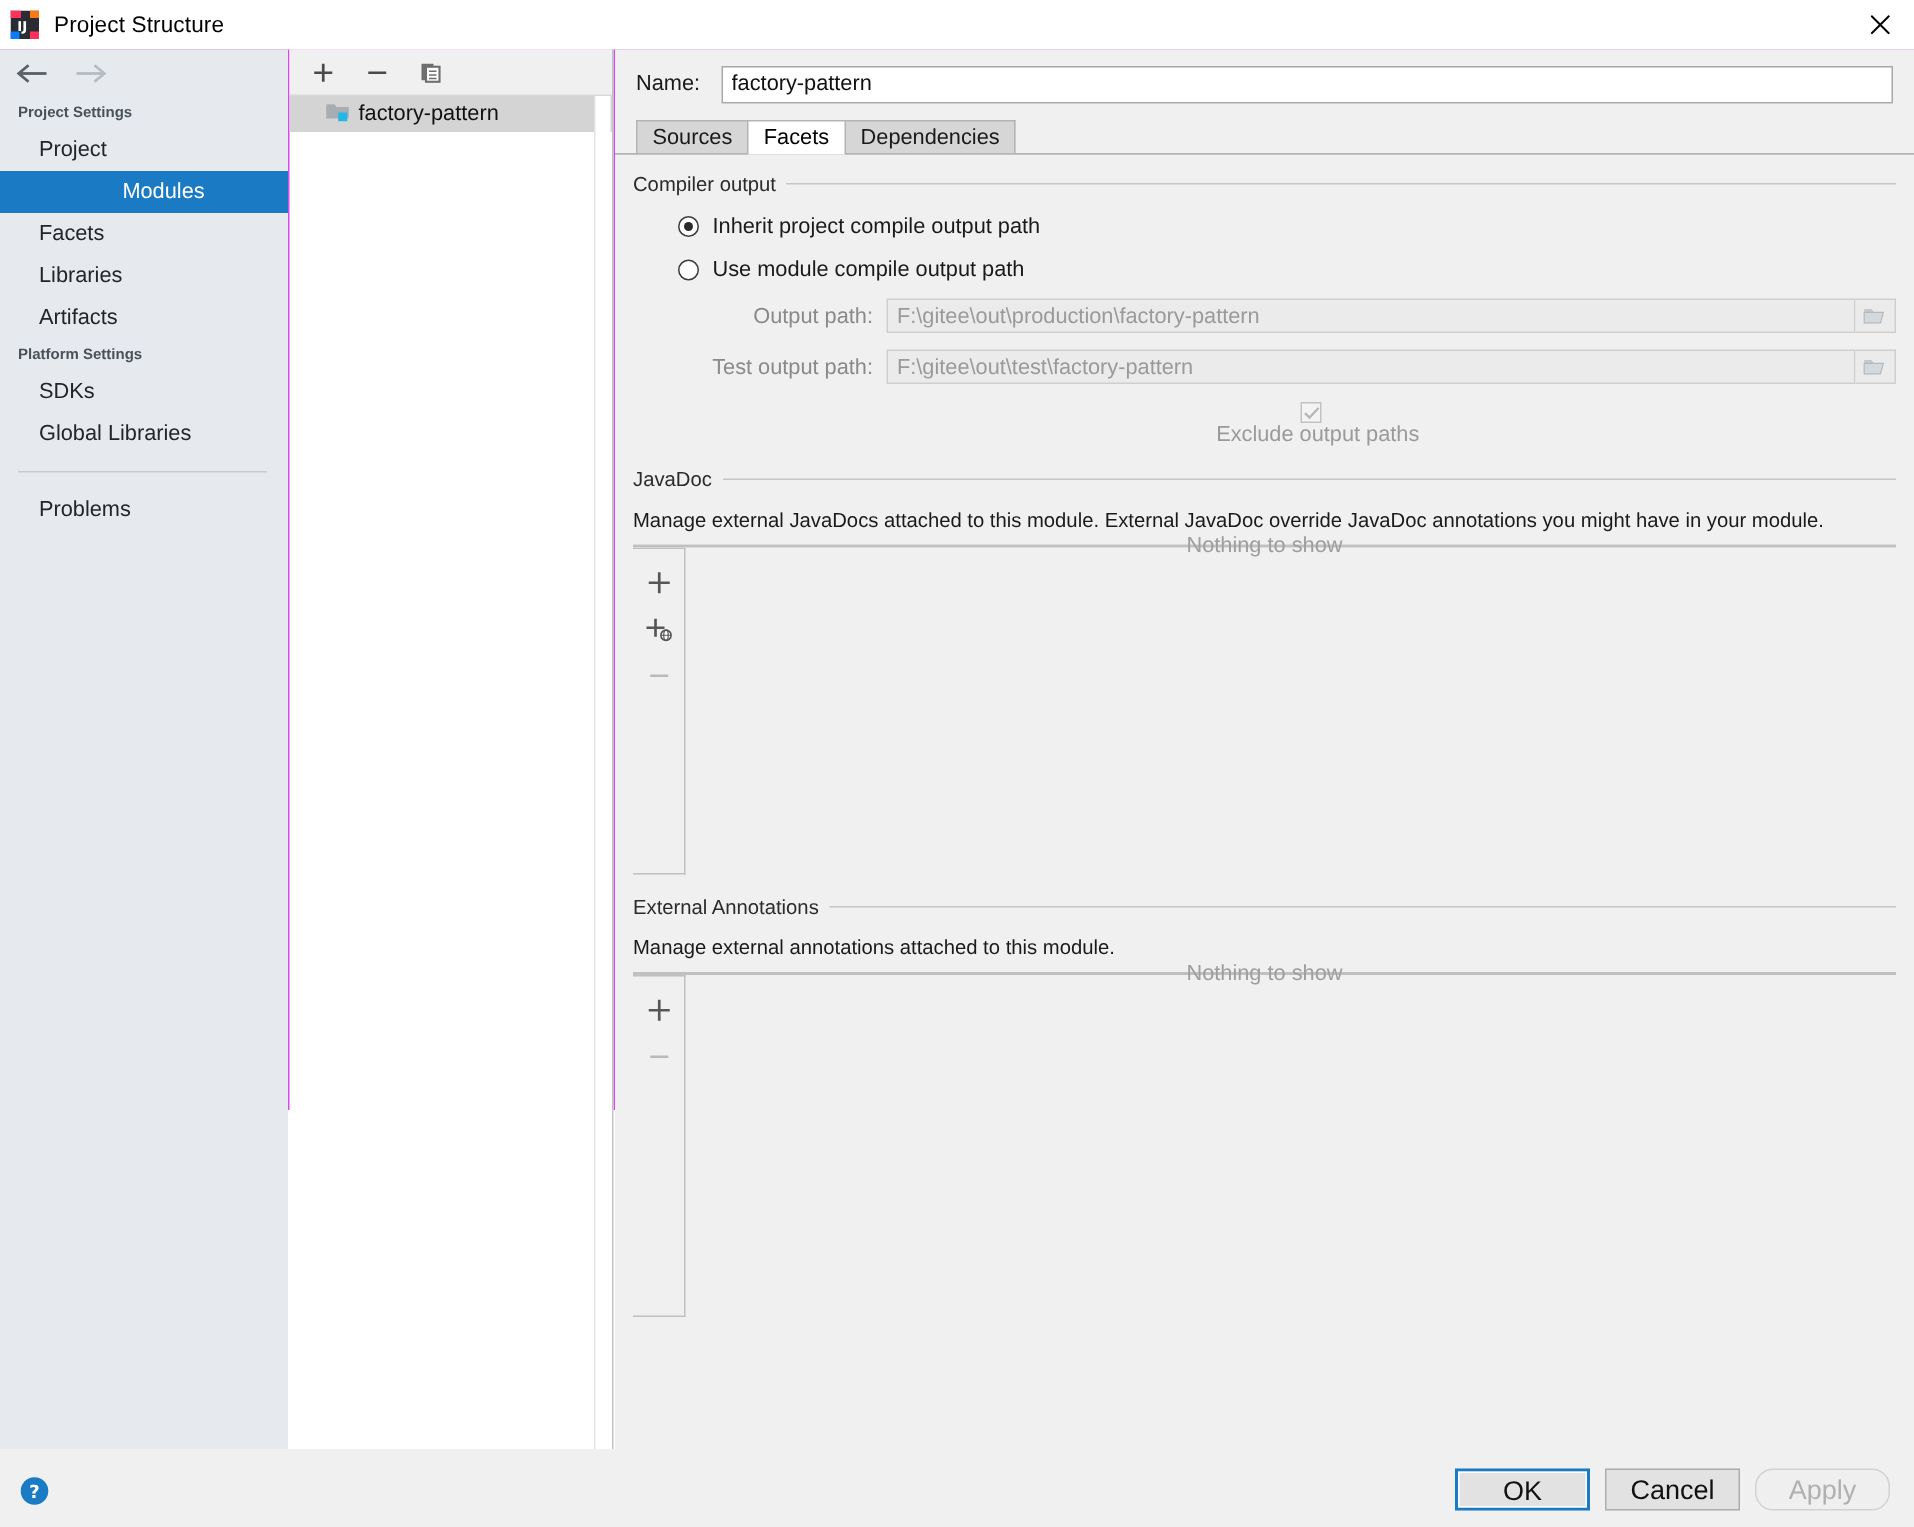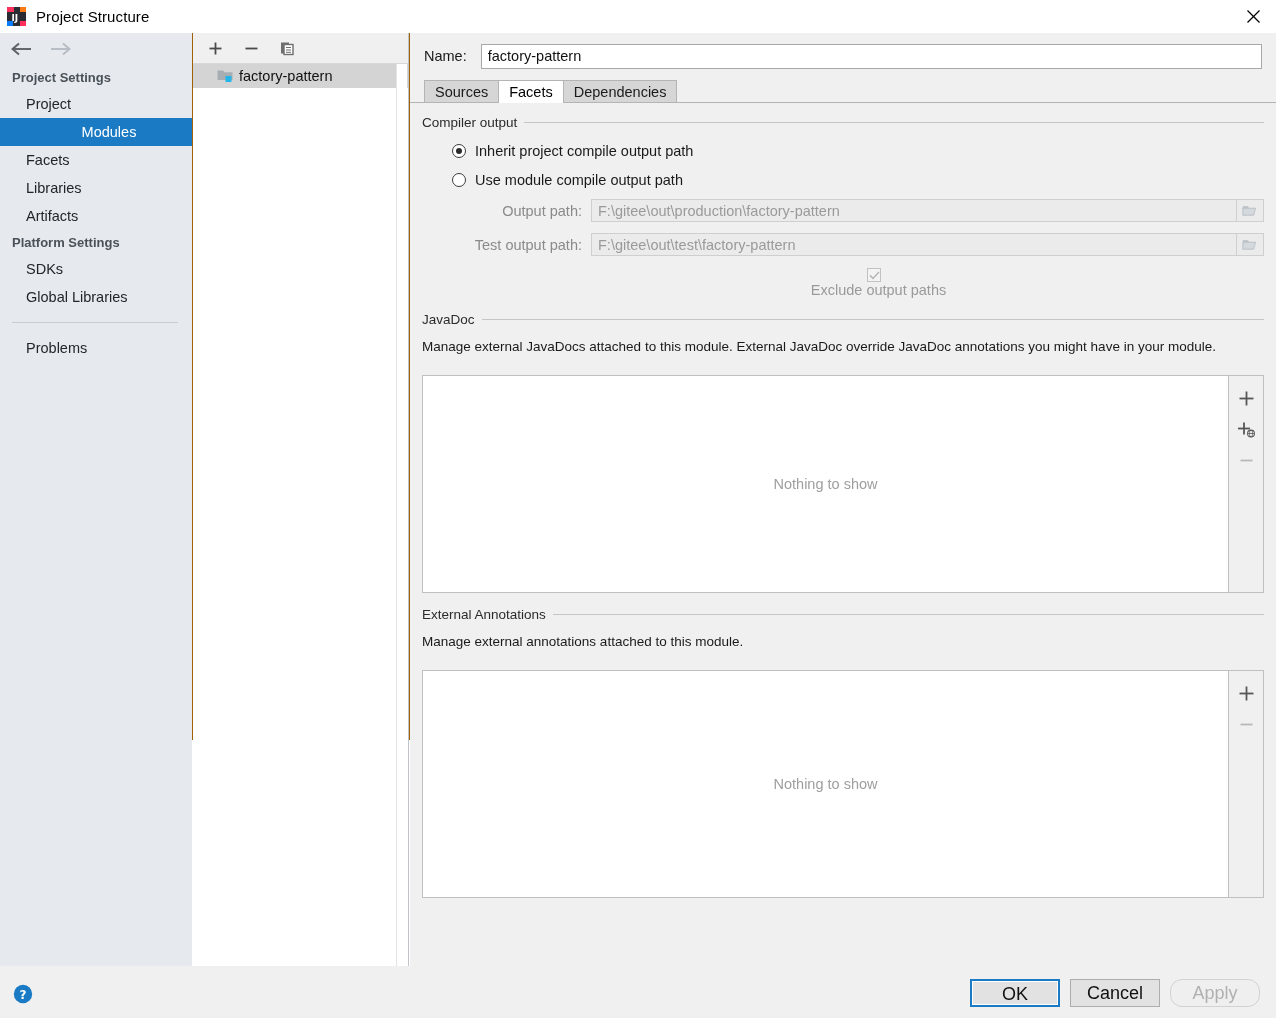--- a/index.html
+++ b/index.html
@@ -7,21 +7,21 @@
   }
   body {
     width: 1276px; height: 1018px;
     font-family: "Liberation Sans", sans-serif;
     font-size: 14.5px;
     color: #1a1a1a;
     background: #ffffff;
     overflow: hidden;
     -webkit-font-smoothing: antialiased;
   }
-  .window { position: relative; width: 1276px; height: 740px; background:#a16207; }
+  .window { position: relative; width: 1276px; height: 740px; background:#d946ef; }
 
   
   .titlebar {
     position: absolute; left:0; top:0; width:1276px; height:33px;
     background:#ffffff;
     display:flex; align-items:center;
   }
   .title-icon { margin-left:7px; width:19px; height:19px; position:relative; }
   .title-text {
     margin-left:10px; font-size:15px; color:#000; letter-spacing:.1px;
@@ -34,21 +34,21 @@
   .close-btn svg { display:block; }
 
   
   .sidebar {
     position:absolute; left:0; top:33px; width:192px; height:933px;
     background:#e6eaee;
   }
   .nav-arrows { height:32px; display:flex; align-items:center; padding-left:8px; gap:14px; }
   .nav-arrow { width:26px; height:22px; display:flex; align-items:center; justify-content:center; }
   .side-group {
-    font-weight:bold; font-size:13px; color:#4a5158;
+    font-weight:bold; font-size:10px; color:#4a5158;
     padding:5px 4px 5px 12px;
   }
   .side-item {
     font-size:14.5px; color:#22262a;
     padding:5px 0 5px 26px; height:18px; line-height:18px;
   }
   .side-item.selected { background:#1a7bc4; color:#ffffff;text-align:center; }
   .side-sep { margin:11px 14px 11px 12px; height:1px; background:#c8ccd0; }
 
   
@@ -129,21 +129,21 @@
   .browse-btn {
     width:27px; height:23px; background:#ebebeb; border:1px solid #cfcfcf;
     border-left:none; box-sizing:border-box; display:flex; align-items:center; justify-content:center;
   }
   .check-row { display:flex; align-items:center; margin-left:62px; margin-top:12px;flex-direction:column; }
   .checkbox { width:14px; height:14px; border:1.4px solid #c2c2c2; background:#f3f3f3; box-sizing:border-box; display:flex; align-items:center; justify-content:center; }
   .check-label { margin-left:9px; font-size:14.5px; color:#9a9a9a; }
 
   .desc { font-size:13.5px; color:#1a1a1a; margin-top:11px; line-height:17px; }
 
-  .listbox-wrap { display:flex; margin-top:20px; }
+  .listbox-wrap { display:flex; margin-top:8px;flex-direction:column; }
   .listbox {
     flex:1; background:#ffffff; border:1px solid #c0c0c0; box-sizing:border-box;
     position:relative;
   }
   .listbox .empty {
     position:absolute; left:0; right:0; top:50%; transform:translateY(-50%);
     text-align:center; font-size:14.5px; color:#9e9e9e;
   }
   .listbox-tools {
     width:35px; display:flex; flex-direction:column; align-items:center;

